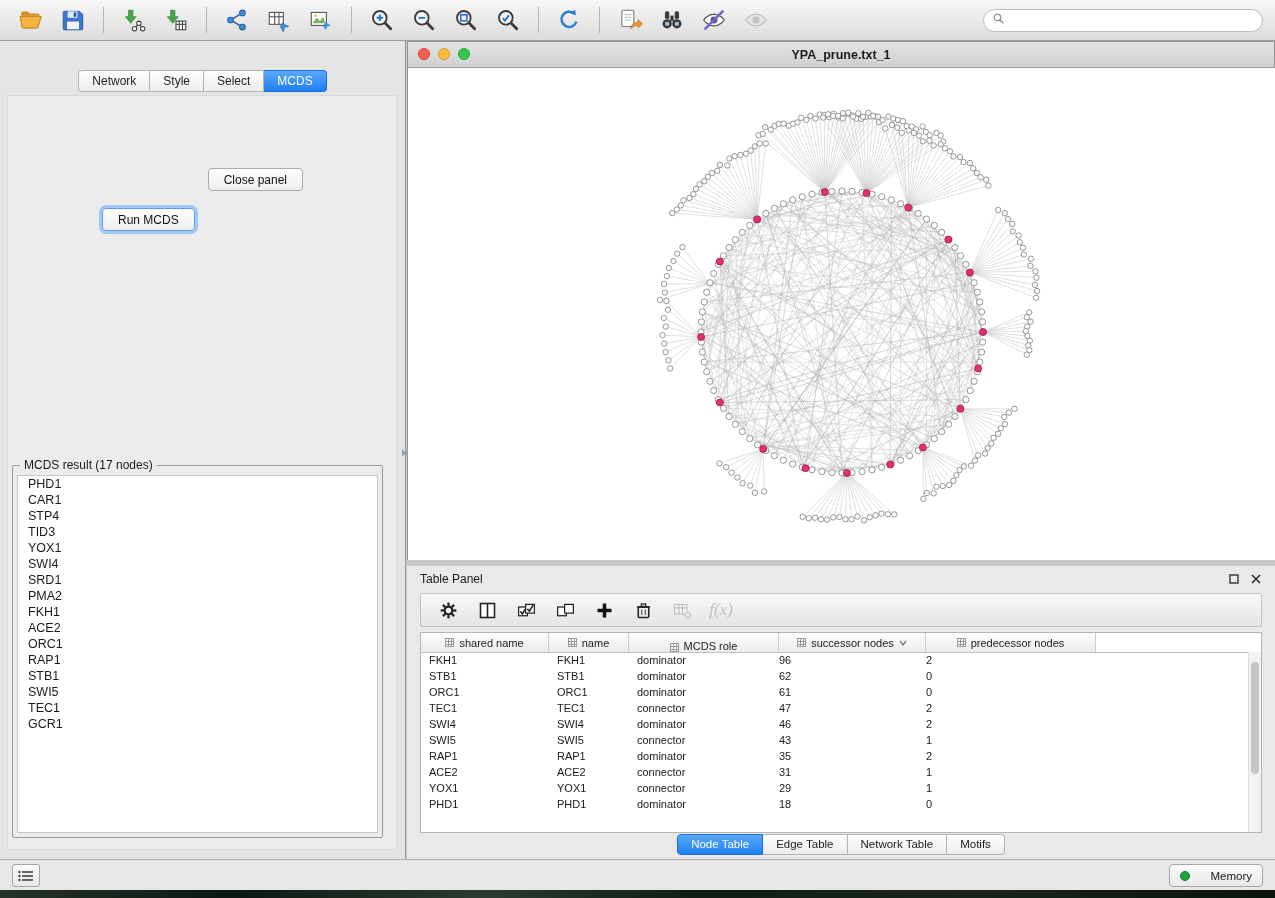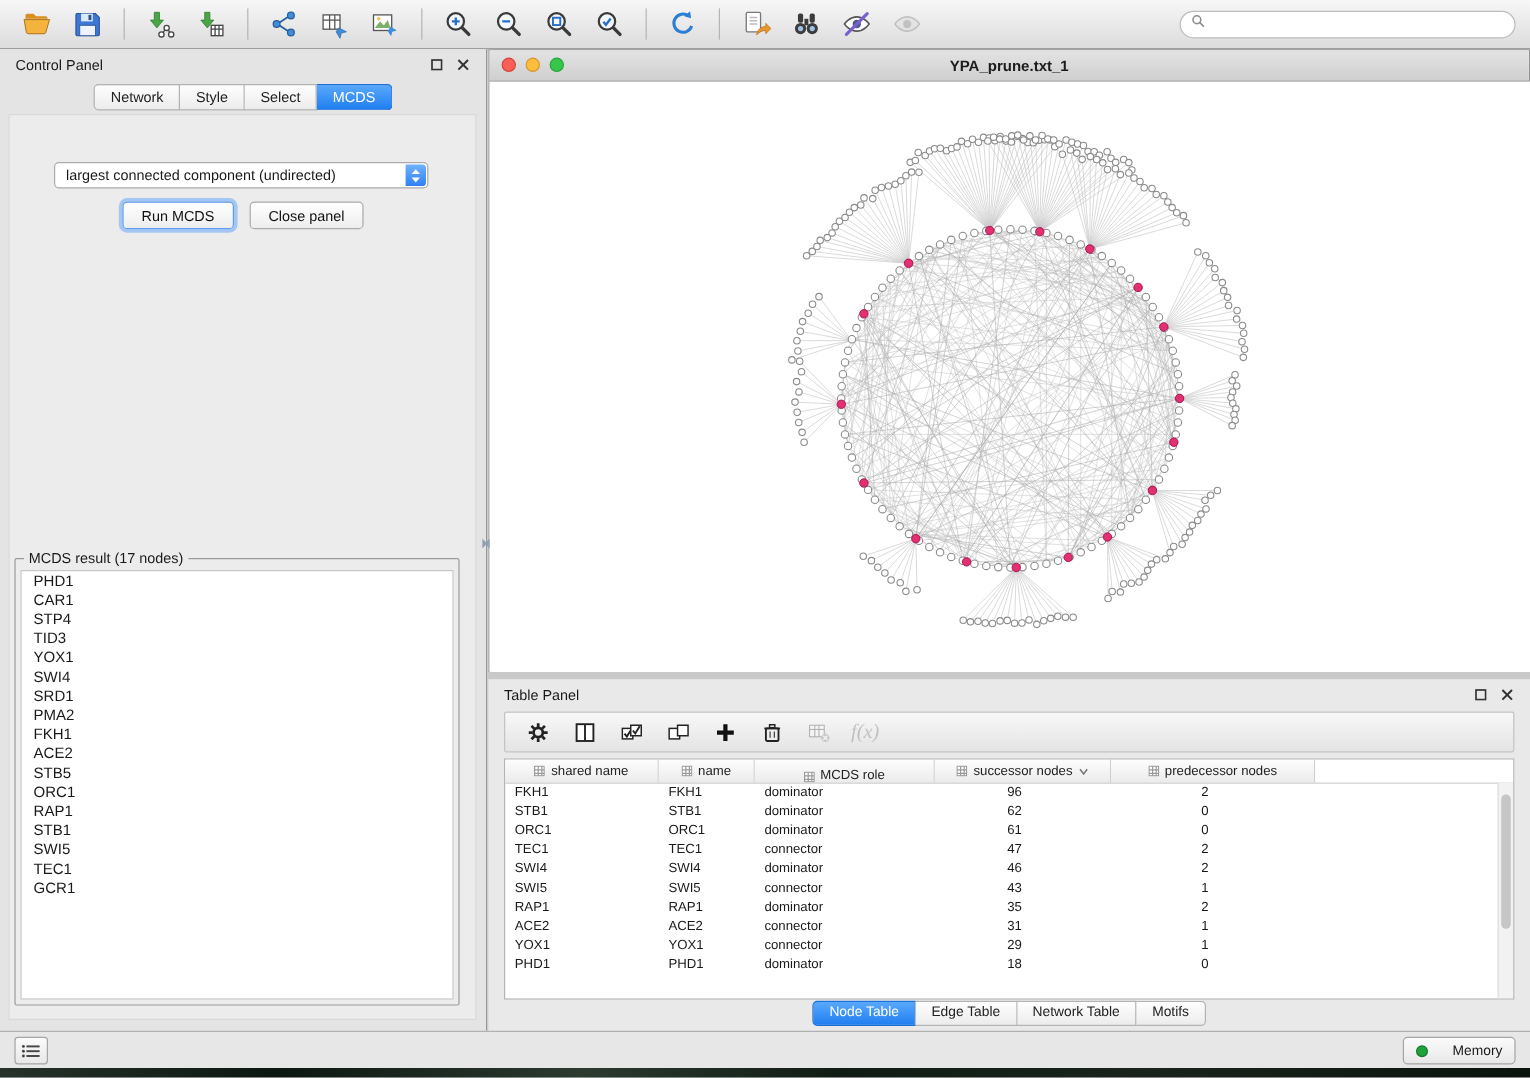--- a/index.html
+++ b/index.html
@@ -34,21 +34,21 @@
   .cp-tab:last-child{border-radius:0 4px 4px 0;}
   .cp-tab.active{background:linear-gradient(#5aa8fd,#1f7ff0);color:#fff;border-color:#1c6fd6;}
   .opt-label{position:absolute;left:0;right:0;top:72px;text-align:center;font-size:12.5px;z-index:2;}
   .dropdown{position:absolute;left:45px;top:94px;width:312px;height:22px;background:#fff;border:1px solid #ababab;
             border-radius:4px;display:flex;align-items:center;font-size:12px;padding-left:9px;box-sizing:border-box;z-index:2;}
   .dd-stepper{position:absolute;right:1px;top:1px;bottom:1px;width:17px;background:linear-gradient(#6fb2fc,#2f82f3);
               border-radius:0 3px 3px 0;display:flex;align-items:center;justify-content:center;}
   .cp-buttons{position:absolute;left:0;right:0;top:127px;display:flex;justify-content:center;gap:13px;z-index:2;}
   .btn{height:23px;background:linear-gradient(#ffffff,#ededed);border:1px solid #ababab;border-radius:4px;
        font:12px "Liberation Sans",sans-serif;padding:0 15px;color:#111;}
-  .btn.focus{box-shadow:0 0 0 3px rgba(105,168,250,.55);border-color:#5e9cf0;}
+  .btn.focus{box-shadow:0 0 0 3px rgba(105,168,250,.55);border-color:#5e9cf0;margin-top:40px;}
   .result-group{position:absolute;left:12px;right:22px;top:424px;height:373px;border:1px solid #9a9a9a;
                 border-radius:2px;z-index:2;box-sizing:border-box;}
   .result-legend{position:absolute;top:-8px;left:7px;background:#ececec;padding:0 4px;font-size:12px;}
   .result-list{position:absolute;left:4px;right:4px;top:9px;bottom:4px;background:#fff;border:1px solid #c6c6c6;
                overflow:hidden;}
   .result-item{font-size:12.5px;height:16px;line-height:16px;padding:0 10px;}
 
   .split-handle{position:absolute;left:400px;top:444px;width:10px;height:20px;z-index:6;}
   .split-handle::before{content:"";position:absolute;left:0;top:5px;border:4px solid transparent;border-right-color:#90a0b0;}
   .split-handle::after{content:"";position:absolute;right:0;top:5px;border:4px solid transparent;border-left-color:#90a0b0;}
@@ -77,21 +77,21 @@
   .tp-table{position:absolute;left:13px;right:13px;top:66px;height:201px;background:#fff;border:1px solid #b4b4b4;
             box-sizing:border-box;overflow:hidden;}
   .thead{display:flex;height:19px;border-bottom:1px solid #c2c2c2;}
   .th{display:flex;align-items:center;justify-content:center;gap:5px;font-size:11px;color:#222;
       background:linear-gradient(#fdfdfd,#ebebeb);border-right:1px solid #cecece;box-sizing:border-box;}
   .th-fill{flex:1;background:#fff;}
   .tbody{position:absolute;left:0;right:13px;top:19px;bottom:0;overflow:hidden;}
   .tr{display:flex;height:16px;align-items:center;}
   .td{font-size:11px;box-sizing:border-box;padding-left:8px;white-space:nowrap;overflow:hidden;}
   .c0{width:128px;} .c1{width:80px;} .c2{width:150px;align-items:flex-end;} .c3{width:147px;} .c4{width:170px;}
-  .td.c3,.td.c4{text-align:center;padding-left:0;padding-right:14px;}
+  .td.c3,.td.c4{text-align:left;padding-left:0;padding-right:14px;}
   .vscroll{position:absolute;right:0;top:19px;bottom:0;width:13px;background:#f2f2f2;border-left:1px solid #ddd;box-sizing:border-box;}
   .vthumb{position:absolute;left:2px;right:2px;top:10px;height:62%;background:#c6c6c6;border-radius:5px;}
   .tp-tabs{position:absolute;left:0;right:0;bottom:5px;display:flex;justify-content:center;}
   .tp-tab{font-size:11.5px;height:19px;line-height:19px;padding:0 13px;background:linear-gradient(#fefefe,#ececec);
           border:1px solid #b3b3b3;border-left:none;color:#222;}
   .tp-tab:first-child{border-left:1px solid #b3b3b3;border-radius:4px 0 0 4px;}
   .tp-tab:last-child{border-radius:0 4px 4px 0;}
   .tp-tab.active{background:linear-gradient(#5aa8fd,#1f7ff0);color:#fff;border-color:#1c6fd6;}
   .panel-header .title{font-size:12px;}
 
@@ -253,69 +253,44 @@
         <svg width="13" height="13" viewBox="0 0 24 24">
             <circle cx="10" cy="10" r="6" fill="none" stroke="#8e8e8e" stroke-width="2.4"></circle>
             <line x1="14.6" y1="14.6" x2="20" y2="20" stroke="#8e8e8e" stroke-width="2.6" stroke-linecap="round"></line>
           </svg>
       </span>
       <input placeholder="" style="">
     </div>
   </div>
 
   <div class="control-panel">
-    <div class="panel-header">
-      <span class="title">Control Panel</span>
-      <span class="ph-btns">
-        <span class="ph-btn">
-            <svg width="10" height="10" viewBox="0 0 10 10">
-              <rect x="1" y="1" width="8" height="8" fill="none" stroke="#333" stroke-width="1.4"></rect>
-            </svg>
-          </span>
-        <span class="ph-btn">
-            <svg width="10" height="10" viewBox="0 0 10 10">
-              <path d="M1 1l8 8M9 1L1 9" stroke="#333" stroke-width="1.7"></path>
-            </svg>
-          </span>
-      </span>
-    </div>
     <div class="cp-body"></div>
     <div class="cp-tabs">
         <div class="cp-tab">Network</div>
         <div class="cp-tab">Style</div>
         <div class="cp-tab">Select</div>
         <div class="cp-tab active">MCDS</div>
       </div>
-    <div class="dropdown">
-      <span>largest connected component (undirected)</span>
-      <span class="dd-stepper">
-        <svg width="9" height="13" viewBox="0 0 9 13">
-            <path d="M4.5 1L8 5H1z" fill="#fff"></path>
-            <path d="M4.5 12L1 8h7z" fill="#fff"></path>
-          </svg>
-      </span>
-    </div>
     <div class="cp-buttons">
       <button class="btn focus">Run MCDS</button>
       <button class="btn">Close panel</button>
     </div>
     <div class="result-group">
       <span class="result-legend">MCDS result (17 nodes)</span>
       <div class="result-list">
           <div class="result-item">PHD1</div>
           <div class="result-item">CAR1</div>
           <div class="result-item">STP4</div>
           <div class="result-item">TID3</div>
           <div class="result-item">YOX1</div>
           <div class="result-item">SWI4</div>
           <div class="result-item">SRD1</div>
           <div class="result-item">PMA2</div>
           <div class="result-item">FKH1</div>
           <div class="result-item">ACE2</div>
-          <div class="result-item">STB5</div>
           <div class="result-item">ORC1</div>
           <div class="result-item">RAP1</div>
           <div class="result-item">STB1</div>
           <div class="result-item">SWI5</div>
           <div class="result-item">TEC1</div>
           <div class="result-item">GCR1</div>
         </div>
     </div>
   </div>
 

